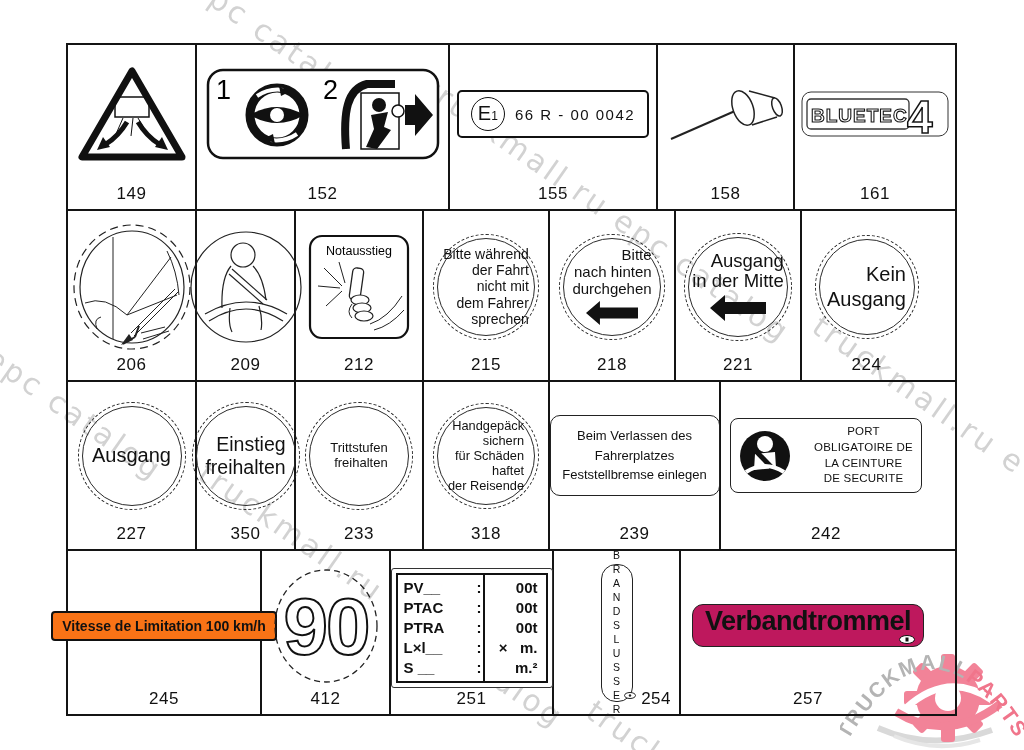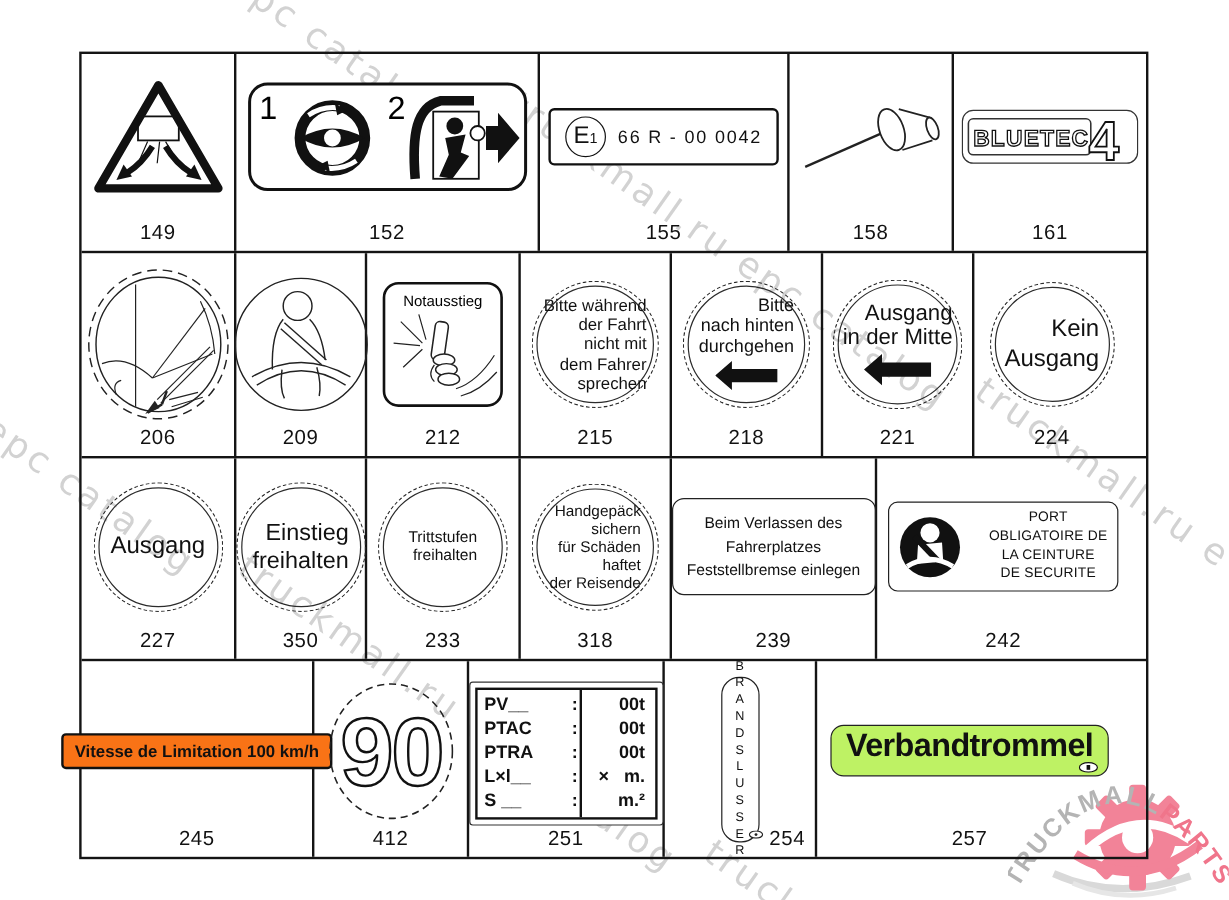--- a/index.html
+++ b/index.html
@@ -25,21 +25,21 @@
   #table{position:absolute;left:66px;top:43px;width:887px;height:669px;border:2px solid #141414;z-index:2;}
   .row{display:flex;box-sizing:border-box;border-bottom:2px solid #141414;}
   .row.last{border-bottom:none;}
   .cell{
     box-sizing:border-box;border-right:2px solid #141414;position:relative;
     display:flex;align-items:center;justify-content:center;flex:0 0 auto;background:transparent;
   }
   .cell.last{border-right:none;border-radius:25px;}
   .r1{height:166px;} .r2{height:171px;} .r3{height:169px;} .r4{height:163px;}
   .w129{width:129px}.w253{width:253px}.w208{width:208px}.w137{width:137px}.w160{width:160px}
-  .w123{width:109px}.w128{width:128px}.w126{width:126px}.w171{width:171px}.w210{width:210px}
+  .w123{width:99px}.w128{width:128px}.w126{width:126px}.w171{width:171px}.w210{width:210px}
   .w194{width:194px}.w183{width:163px}.w127{width:127px}.w254{width:254px}
   .num{
     position:absolute;bottom:5px;left:0;right:0;text-align:center;
     font-size:17px;color:#111;letter-spacing:.5px;
   }
   .num-right{left:auto;right:8px;text-align:right;}
   .art{margin-bottom:22px;display:flex;align-items:center;justify-content:center;}
   .mb26{margin-bottom:26px}.mb20{margin-bottom:20px}.mb18{margin-bottom:18px}
   .mb14{margin-bottom:14px}.mb10{margin-bottom:10px}.mb0{margin-bottom:0}
   svg{display:block}
@@ -74,21 +74,21 @@
   .t251 .trow{display:flex;font-weight:bold;font-size:15px;line-height:20px;}
   .t251 .k{flex:0 0 44%;padding-left:6px;white-space:pre;}
   .t251 .c{flex:0 0 14%;text-align:center;}
   .t251 .v{flex:1 1 auto;text-align:right;padding-right:8px;white-space:pre;}
   .pill254{
     width:30px;height:136px;border:1.5px solid #222;border-radius:15px;display:flex;
     align-items:center;justify-content:center;writing-mode:vertical-lr;text-orientation:upright;
     font-size:10.5px;letter-spacing:2px;position:relative;background:#fff;
   }
   .pillmark{position:absolute;right:-4px;bottom:2px;}
-  .lab257{border:1.6px solid #222;border-radius:11px;padding:1px 12px 9px 12px;font-weight:bold;font-size:27px;letter-spacing:-0.5px;position:relative;background:#bef264;white-space:nowrap;}
+  .lab257{border:1.6px solid #222;border-radius:11px;padding:1px 12px 9px 12px;font-weight:bold;font-size:27px;letter-spacing:-0.5px;position:relative;background:#be185d;white-space:nowrap;}
   .mark257{position:absolute;right:8px;bottom:2px;}
 </style>
 </head>
 <body>
 
 <div>
   <span class="wm wm0">epc catalog</span>
   <span class="wm wm1">truckmall.ru epc catalog</span>
   <span class="wm wm2">truckmall.ru e</span>
   <span class="wm wm3">l epc catalog</span>

